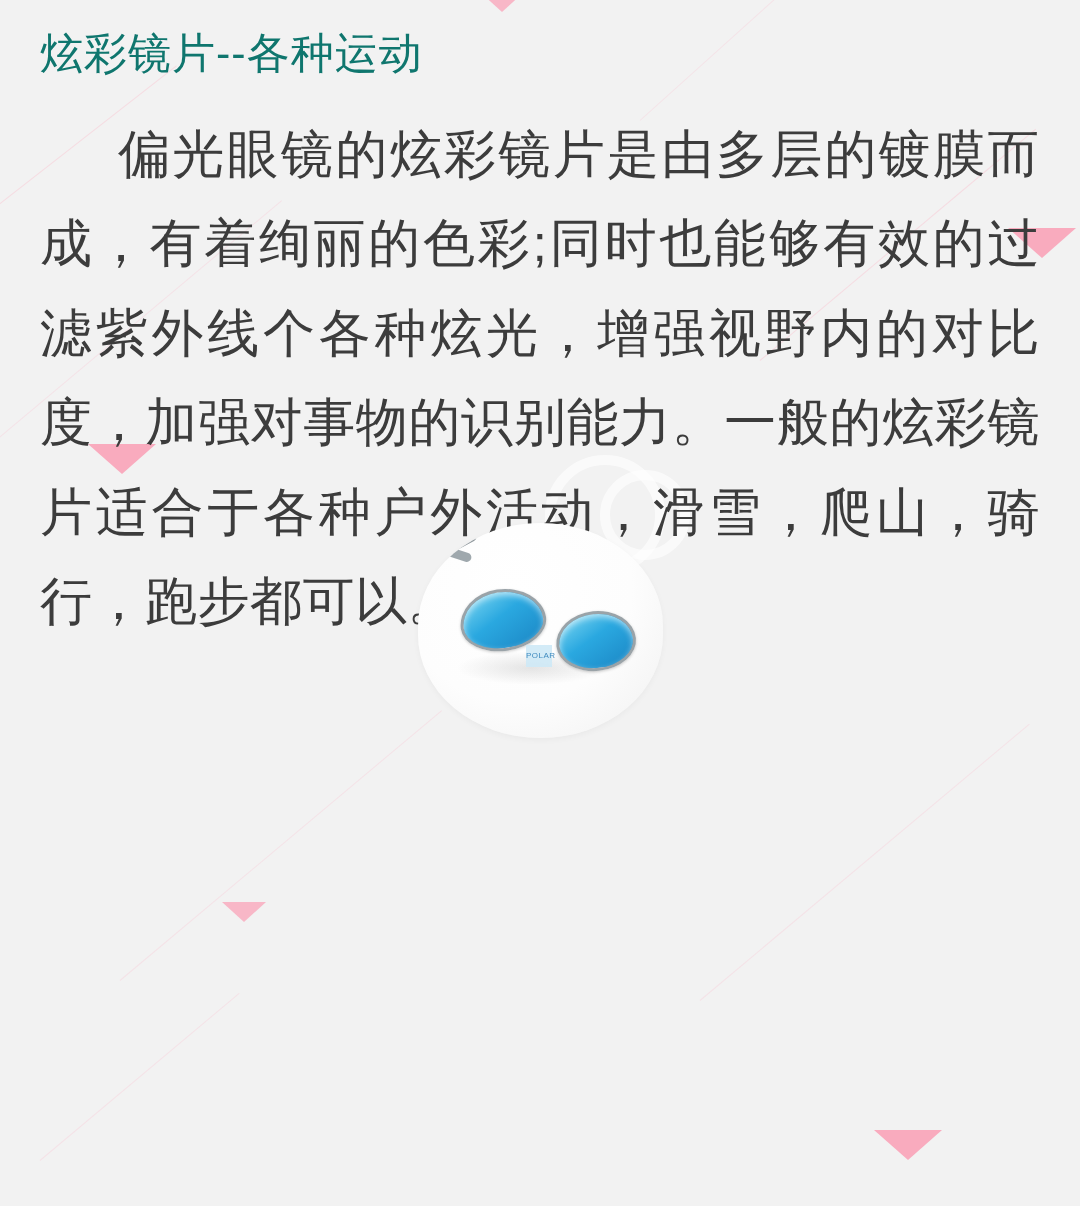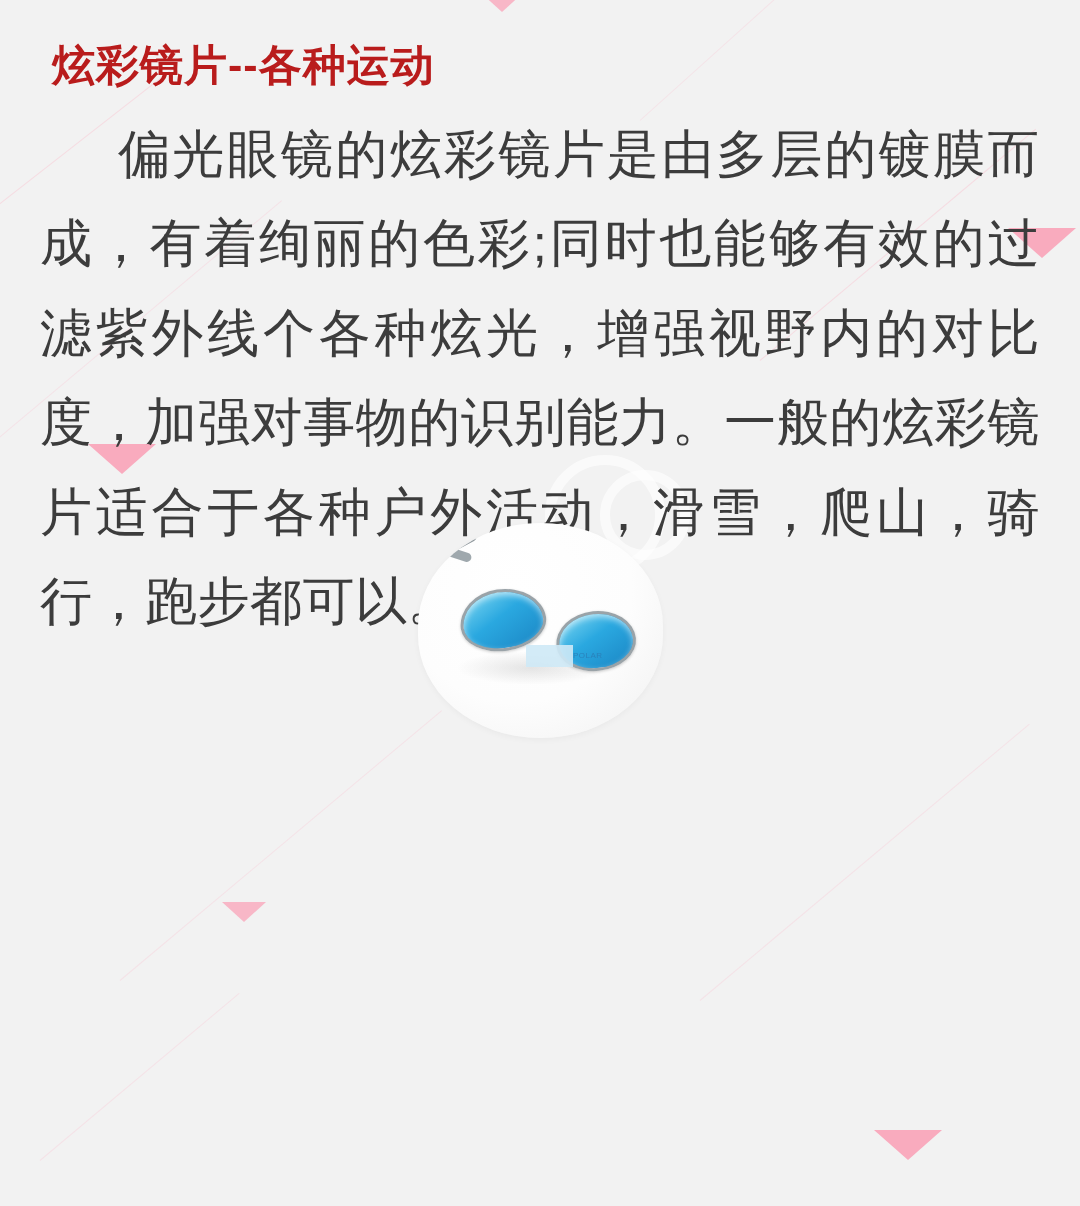--- a/index.html
+++ b/index.html
@@ -54,25 +54,25 @@
   }
 
   .page {
     position: relative;
     width: 1080px;
     height: 1206px;
     padding: 0 40px;
   }
 
   h2.section-title {
-    margin: 12px;
+    margin: 0;
     padding: 0;
-    color: #b91c1c;
+    color: #0f766e;
     font-size: 43px;
-    font-weight: bold;
+    font-weight: normal;
     letter-spacing: 1px;
     line-height: 1.1;
   }
   #title-1 { position: absolute; left: 40px; top: 30px; }
   #title-2 { position: absolute; left: 40px; top: 766px; }
 
   p.body-text {
     margin: 0;
     color: #3c3c3c;
     font-size: 52px;
@@ -161,21 +161,20 @@
     top: 122px;
     width: 26px;
     height: 22px;
     background: #cfe9f7;
     color: #2b7fb8;
     font-size: 8px;
     line-height: 22px;
     text-align: right;
     letter-spacing: 0.5px;
     opacity: 0.9;
-    padding-left: 47px;
   }
 </style>
 </head>
 <body>
 
 <div class="page">
 
   <div class="deco-layer">
     <div class="diag" style="left:-60px; top:250px; width:300px; transform: rotate(-38deg);"></div>
     <div class="diag thin" style="left:-40px; top:470px; width:420px; transform: rotate(-40deg);"></div>

